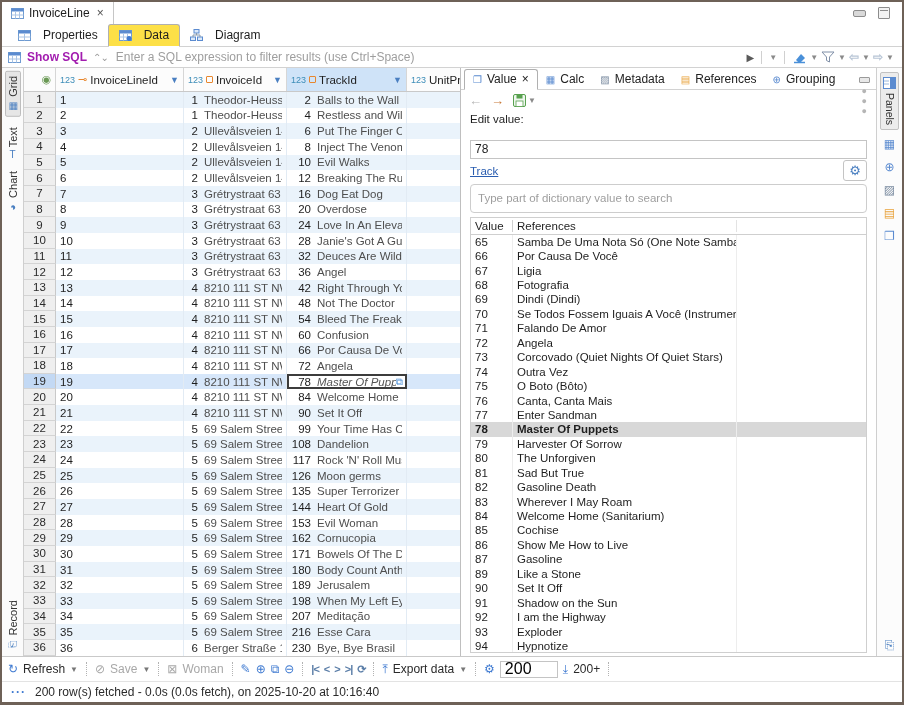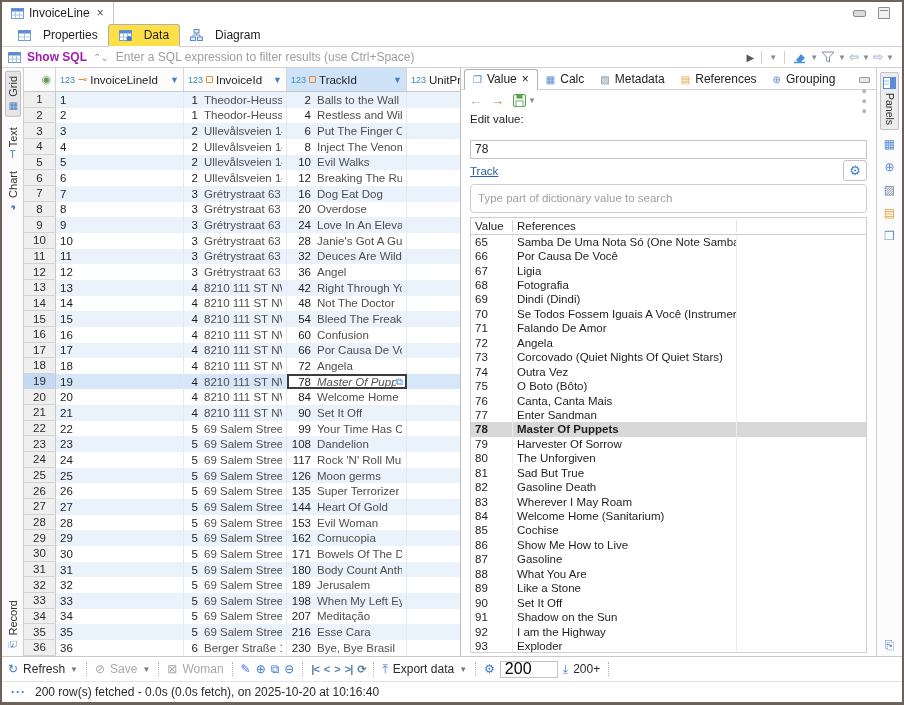--- a/index.html
+++ b/index.html
@@ -920,25 +920,20 @@
               <div class="d-rest"></div>
             </div>
             <div class="d-row">
               <div class="d-val">86</div>
               <div class="d-desc">Show Me How to Live</div>
               <div class="d-rest"></div>
             </div>
             <div class="d-row">
               <div class="d-val">87</div>
               <div class="d-desc">Gasoline</div>
-              <div class="d-rest"></div>
-            </div>
-            <div class="d-row">
-              <div class="d-val">88</div>
-              <div class="d-desc">What You Are</div>
               <div class="d-rest"></div>
             </div>
             <div class="d-row">
               <div class="d-val">89</div>
               <div class="d-desc">Like a Stone</div>
               <div class="d-rest"></div>
             </div>
             <div class="d-row">
               <div class="d-val">90</div>
               <div class="d-desc">Set It Off</div>

